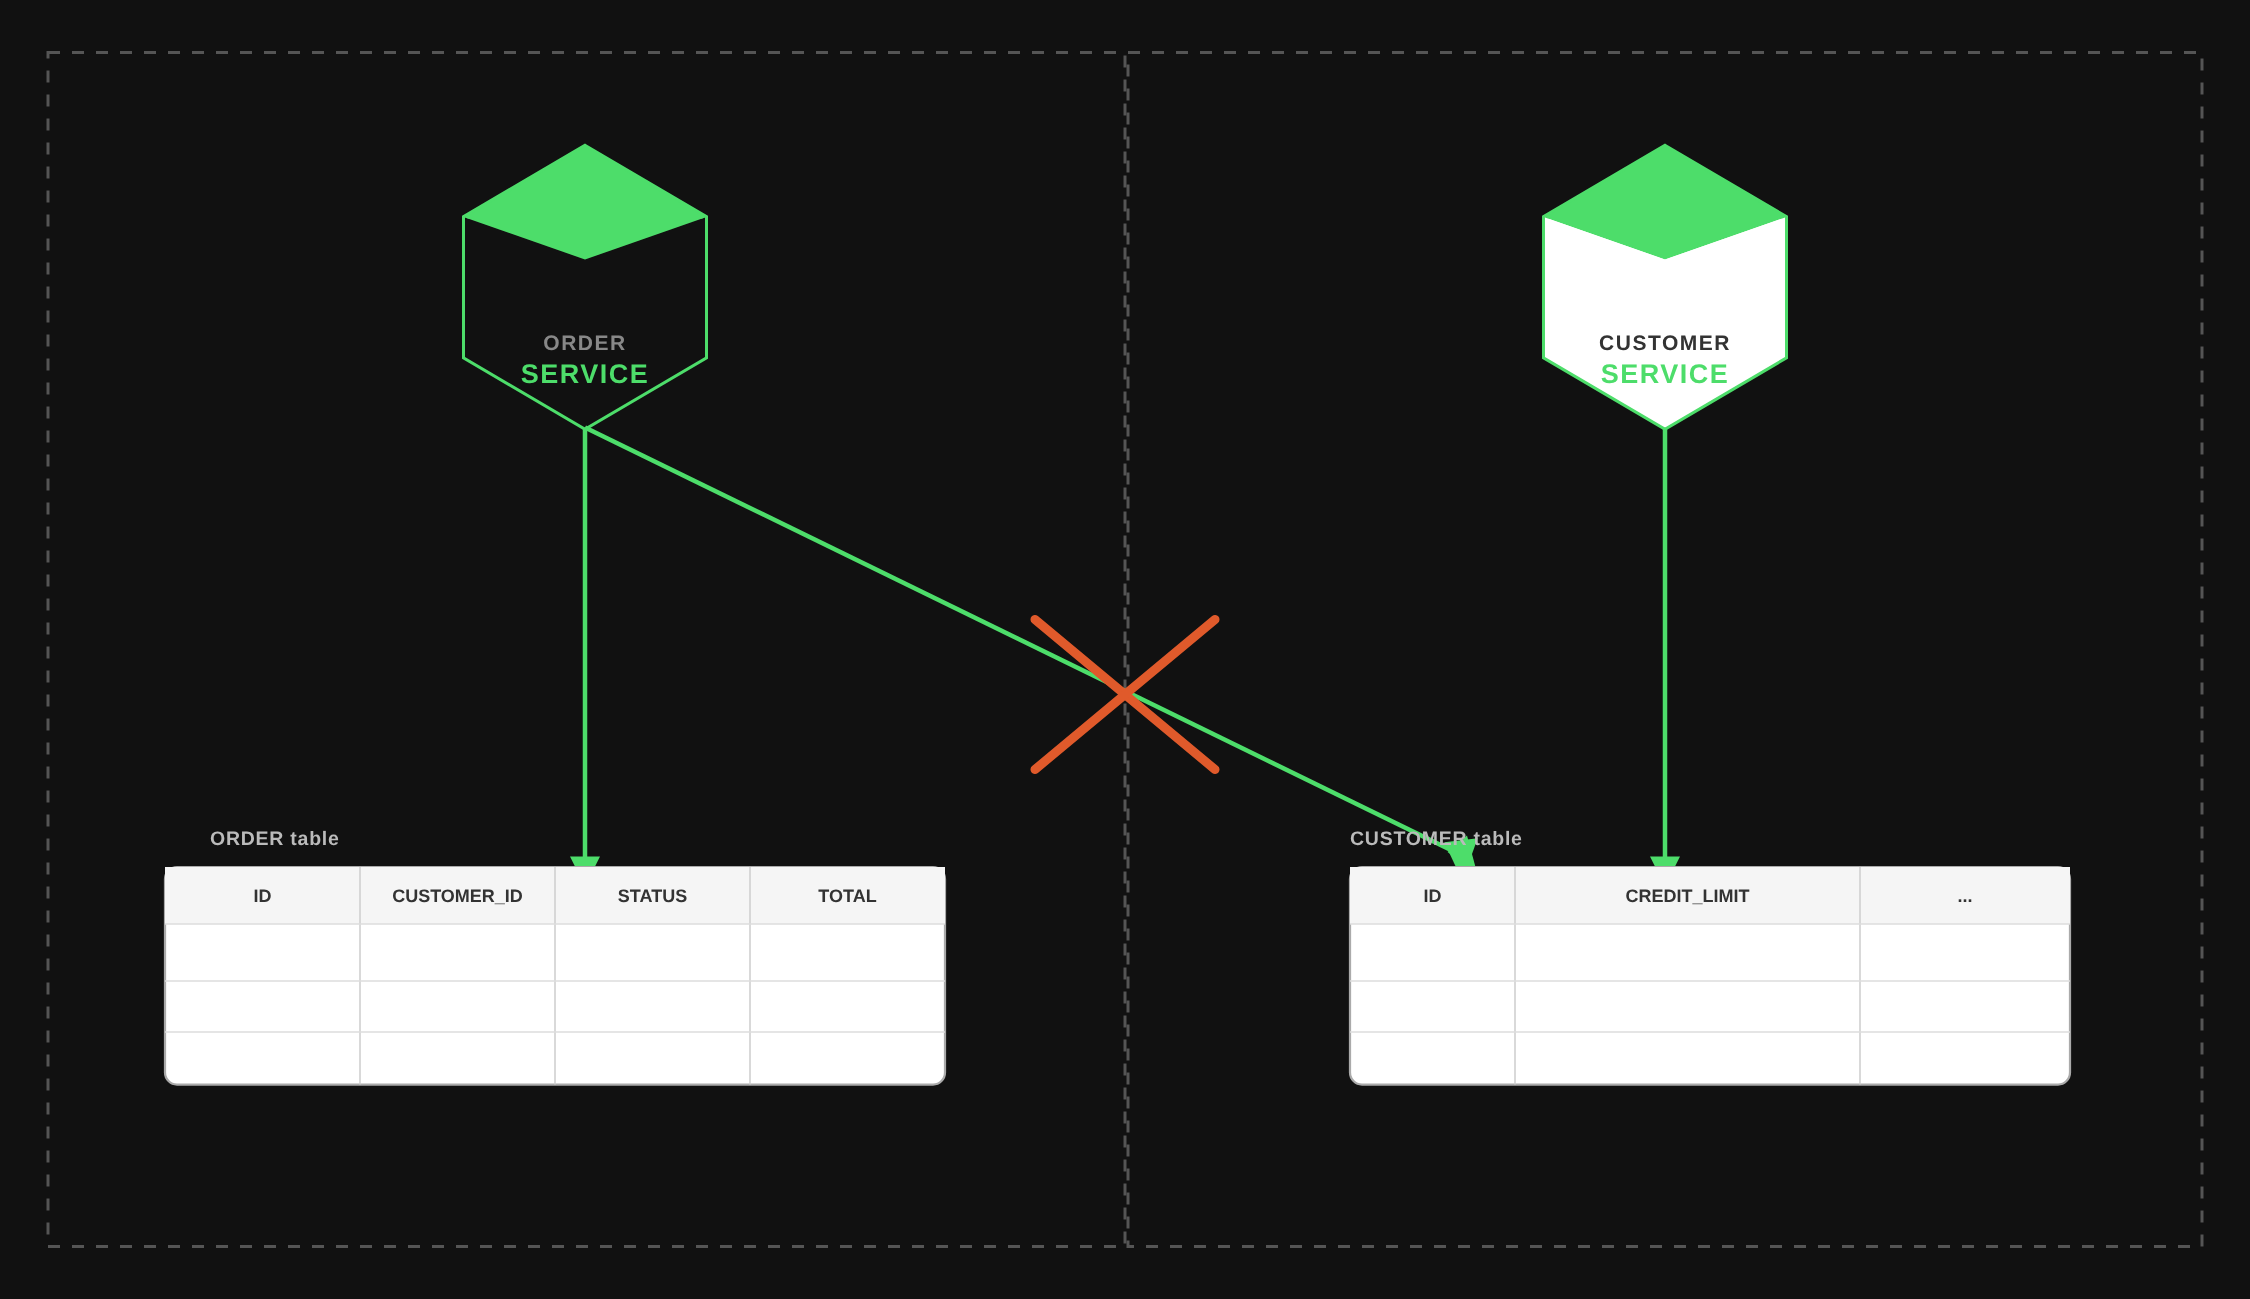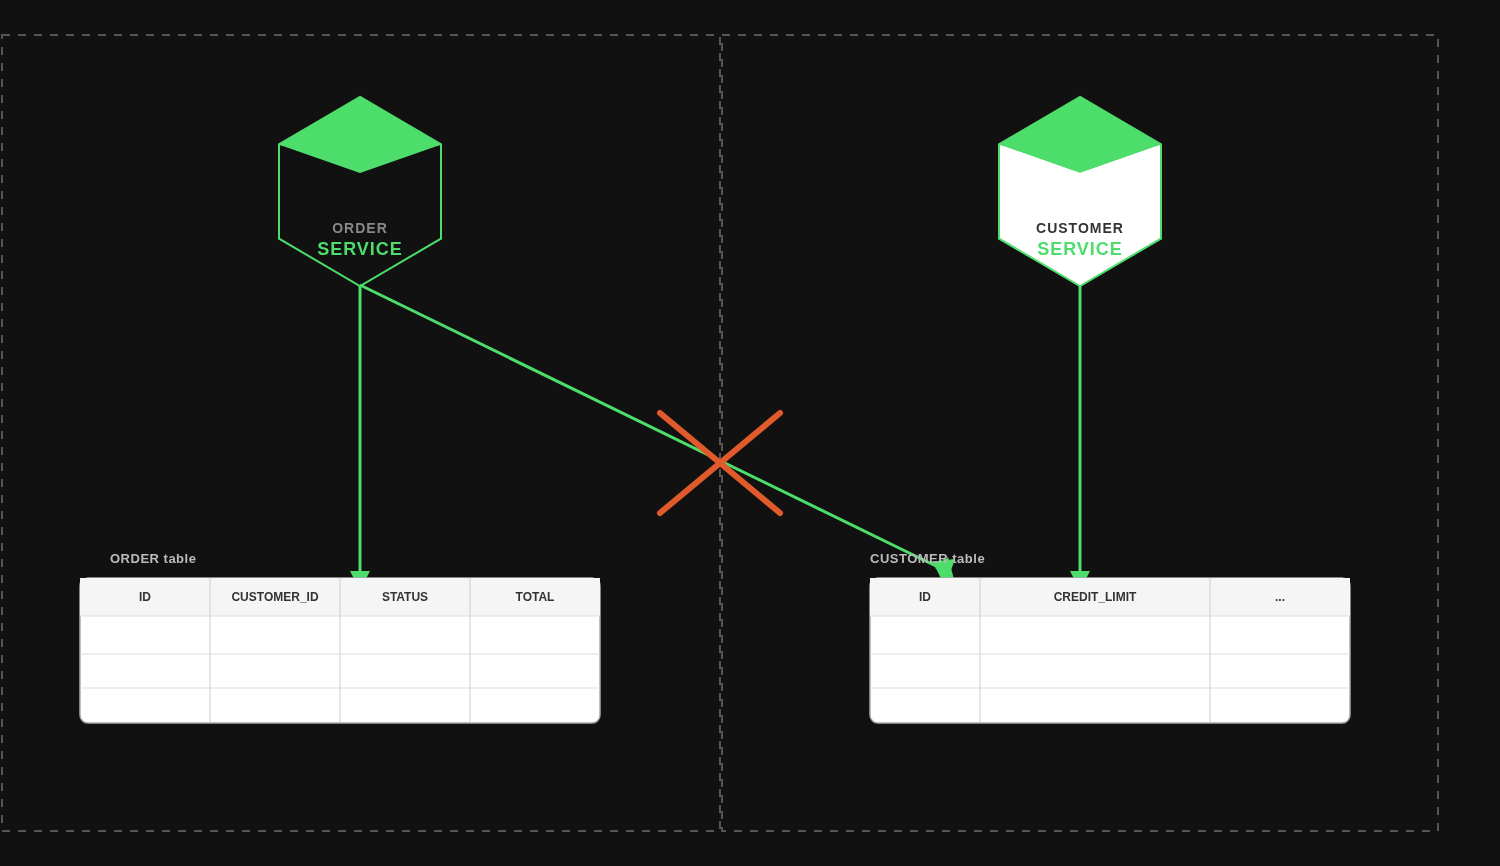--- a/index.html
+++ b/index.html
@@ -11,21 +11,21 @@
       font-family: 'Arial', sans-serif;
       overflow: hidden;
       position: relative;
     }
 
     .main-container {
       width: 1500px;
       height: 866px;
       display: flex;
       align-items: center;
-      justify-content: flex-start;
+      justify-content: center;
       position: relative;
     }
 
     
     .panels {
       display: flex;
       width: 1440px;
       height: 800px;
       position: relative;
     }

